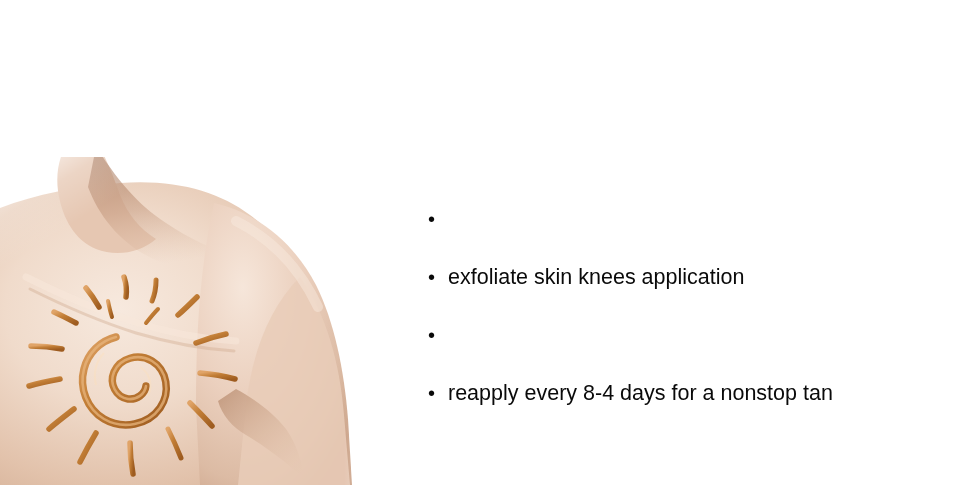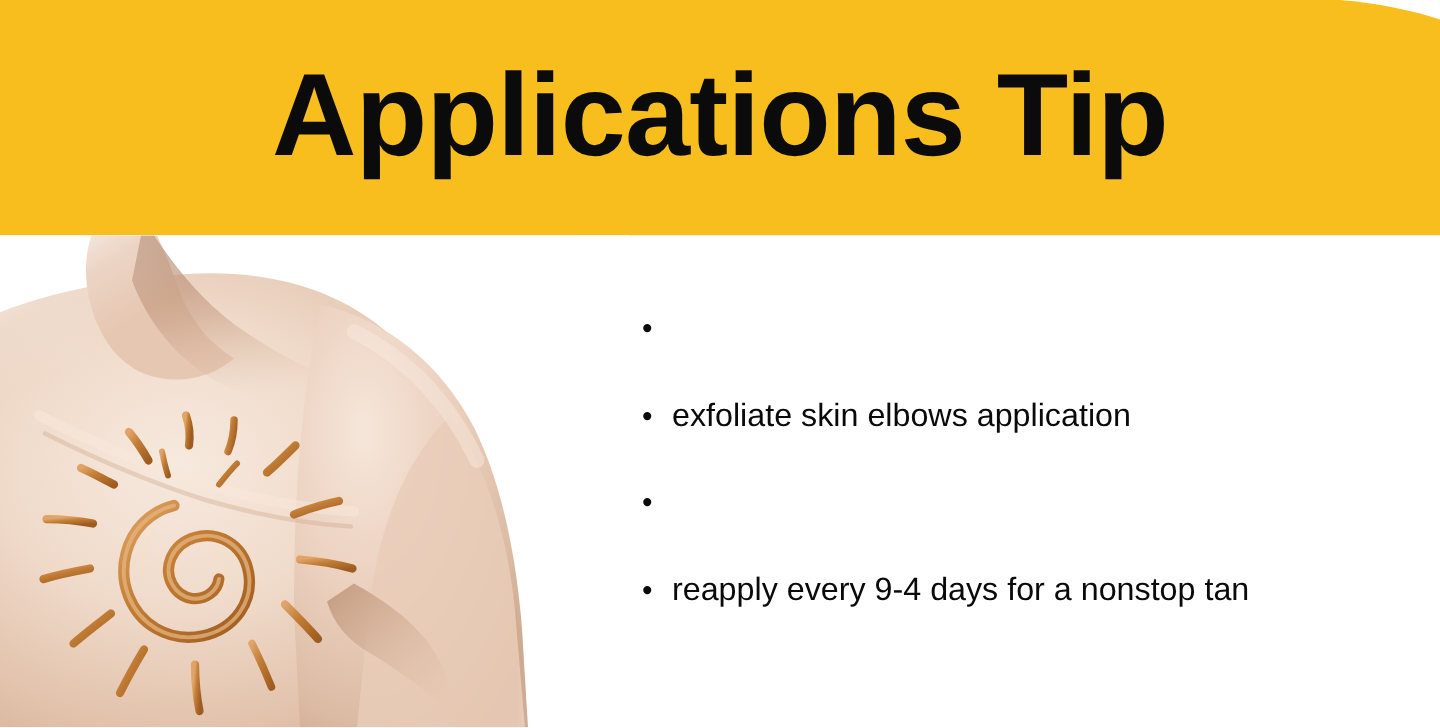--- a/index.html
+++ b/index.html
@@ -96,27 +96,20 @@
   }
   .tip-text {
     flex: 1 1 auto;
   }
 </style>
 </head>
 <body>
 
 <div id="page">
 
-  <div id="header-banner">
-    <svg class="banner-shape" viewBox="0 0 960 157" preserveAspectRatio="none">
-      <rect x="0" y="0" width="960" height="157" fill="#ffffff"></rect>
-      <path d="M0,0 L893,0 C918,2 942,7 960,13 L960,157 L0,157 Z" fill="#F7BE1D"></path>
-    </svg>
-    <div id="header-title">Applications Tip</div>
-  </div>
 
   <div id="photo-panel">
     <svg viewBox="0 0 420 328" preserveAspectRatio="none">
       <defs>
 
         <radialGradient id="gShoulder" cx="30%" cy="30%" r="85%">
           <stop offset="0%" stop-color="#F6E6DA"></stop>
           <stop offset="45%" stop-color="#EBD0BE"></stop>
           <stop offset="80%" stop-color="#DCBBA4"></stop>
           <stop offset="100%" stop-color="#CCA48A"></stop>
@@ -230,24 +223,24 @@
       </g>
     </svg>
   </div>
 
   <ul id="tips-list" style="list-style:none;margin:0;padding:0;">
     <li class="tip-item">
       <span class="tip-bullet">•</span>
     </li>
     <li class="tip-item">
       <span class="tip-bullet">•</span>
-      <span class="tip-text">exfoliate skin elbows application</span>
-    </li>
-    <li class="tip-item">
-      <span class="tip-bullet">•</span>
-    </li>
-    <li class="tip-item">
-      <span class="tip-bullet">•</span>
-      <span class="tip-text">reapply every 9-4 days for a nonstop tan</span>
+      <span class="tip-text">exfoliate skin knees application</span>
+    </li>
+    <li class="tip-item">
+      <span class="tip-bullet">•</span>
+    </li>
+    <li class="tip-item">
+      <span class="tip-bullet">•</span>
+      <span class="tip-text">reapply every 8-4 days for a nonstop tan</span>
     </li>
   </ul>
 
 </div>
 
 </body></html>

